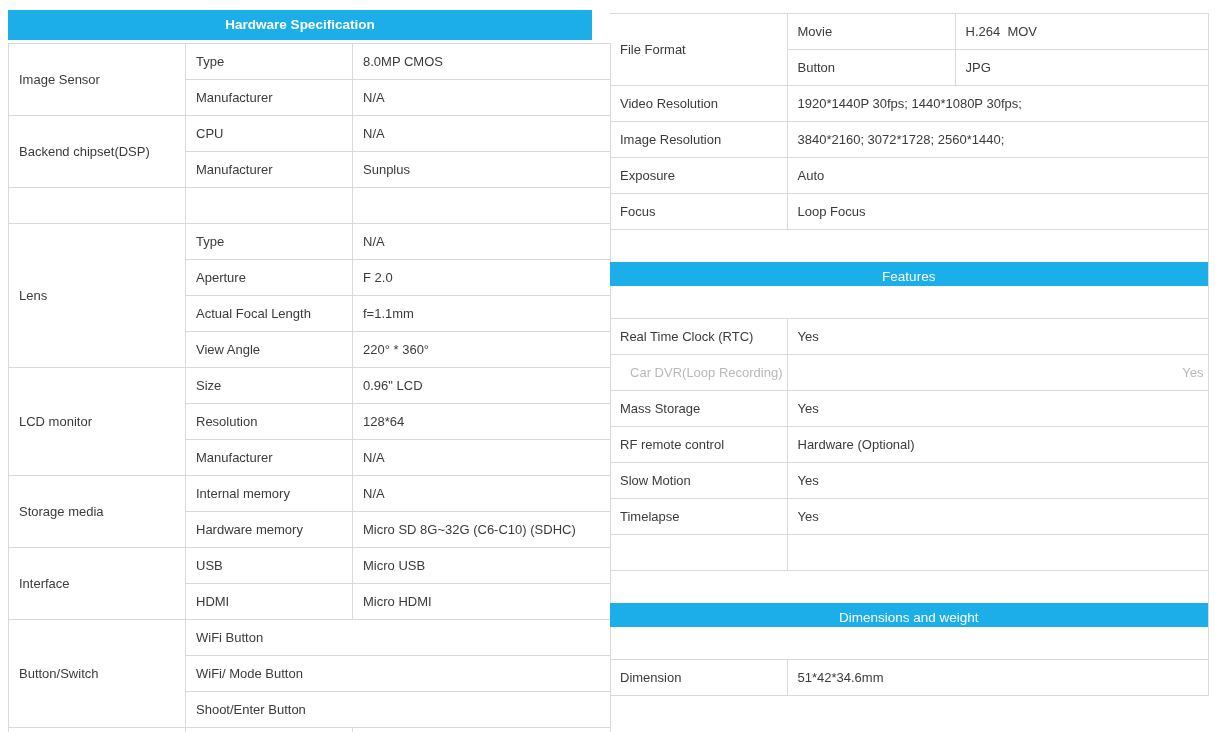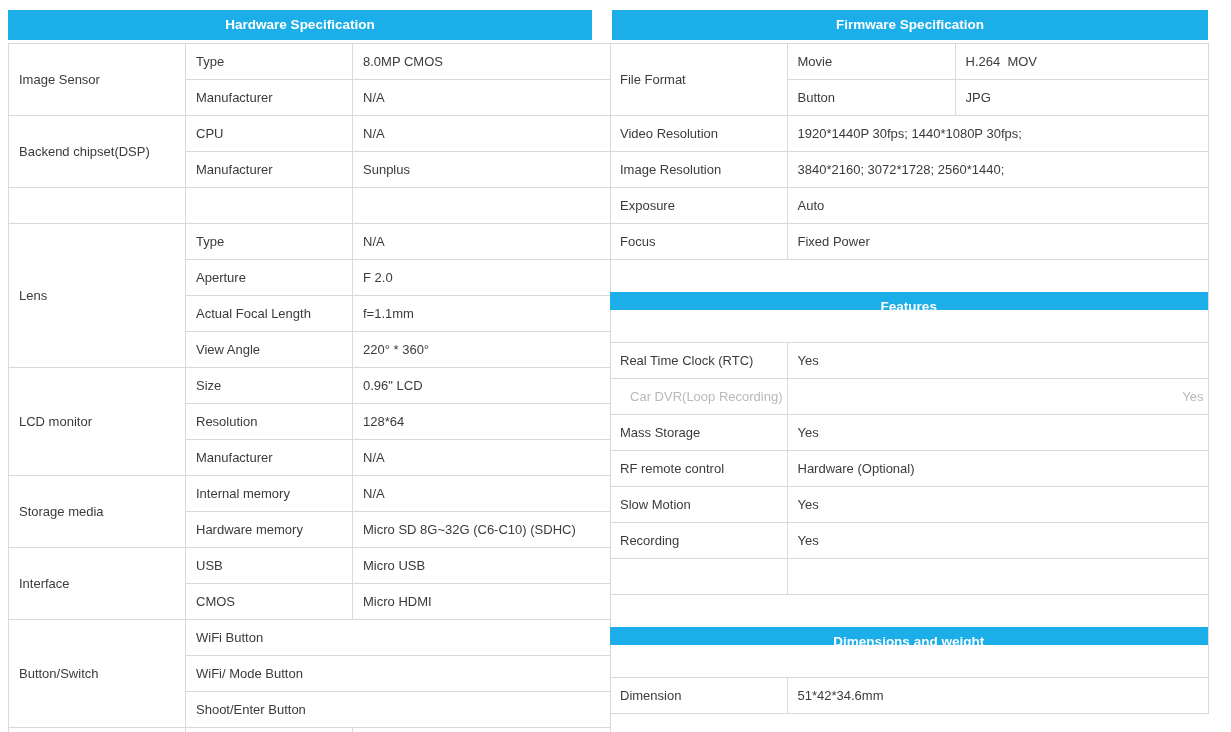--- a/index.html
+++ b/index.html
@@ -30,22 +30,22 @@
   .panel-right table{width:598px;}
   td{
     height:36px;padding:0 4px 0 10px;border:1px solid var(--border);
     vertical-align:middle;white-space:pre-wrap;overflow:hidden;
   }
   
   .panel-right td:first-child{border-left:0;margin-left:8px;}
   tr.muted td{color:var(--muted);text-align:right;}
   td.band-cell{padding:0;}
   .band{
-    height:18px;line-height:30px;margin:2px 0;text-align:center;
-    background:var(--accent);color:#fff;font-weight:bold;font-size:13.5px;
+    height:24px;line-height:30px;margin:2px 0;text-align:center;
+    background:var(--accent);color:#fff;font-weight:normal;font-size:13.5px;
   }
 </style>
 </head>
 <body>
 
 <div class="sheet">
   <div class="cols">
 
     <section class="panel-left">
       <div class="panel-header">Hardware Specification</div>
@@ -125,21 +125,21 @@
             <td>Hardware memory</td>
             <td>Micro SD 8G~32G (C6-C10) (SDHC)</td>
           </tr>
 
           <tr>
             <td rowspan="2">Interface</td>
             <td>USB</td>
             <td>Micro USB</td>
           </tr>
           <tr>
-            <td>CMOS</td>
+            <td>HDMI</td>
             <td>Micro HDMI</td>
           </tr>
 
           <tr>
             <td rowspan="3">Button/Switch</td>
             <td colspan="2">WiFi Button</td>
           </tr>
           <tr>
             <td colspan="2">WiFi/ Mode Button</td>
           </tr>
@@ -150,21 +150,20 @@
           <tr>
             <td></td>
             <td></td>
             <td></td>
           </tr>
         </tbody>
       </table>
     </section>
 
     <section class="panel-right">
-      <div class="panel-header">Firmware Specification</div>
 
       <table>
         <colgroup>
             <col style="width:177px">
             <col style="width:168px">
             <col style="width:253px">
           </colgroup>
         <tbody>
 
           <tr>
@@ -184,21 +183,21 @@
           <tr>
             <td>Image Resolution</td>
             <td colspan="2">3840*2160; 3072*1728; 2560*1440;</td>
           </tr>
           <tr>
             <td>Exposure</td>
             <td colspan="2">Auto</td>
           </tr>
           <tr>
             <td>Focus</td>
-            <td colspan="2">Fixed Power</td>
+            <td colspan="2">Loop Focus</td>
           </tr>
 
           <tr>
             <td colspan="3" class="band-cell">
               <div class="band">Features</div>
             </td>
           </tr>
           <tr>
             <td>Real Time Clock (RTC)</td>
             <td colspan="2">Yes</td>
@@ -213,21 +212,21 @@
           </tr>
           <tr>
             <td>RF remote control</td>
             <td colspan="2">Hardware (Optional)</td>
           </tr>
           <tr>
             <td>Slow Motion</td>
             <td colspan="2">Yes</td>
           </tr>
           <tr>
-            <td>Recording</td>
+            <td>Timelapse</td>
             <td colspan="2">Yes</td>
           </tr>
 
           <tr>
             <td></td>
             <td colspan="2"></td>
           </tr>
 
           <tr>
             <td colspan="3" class="band-cell">

